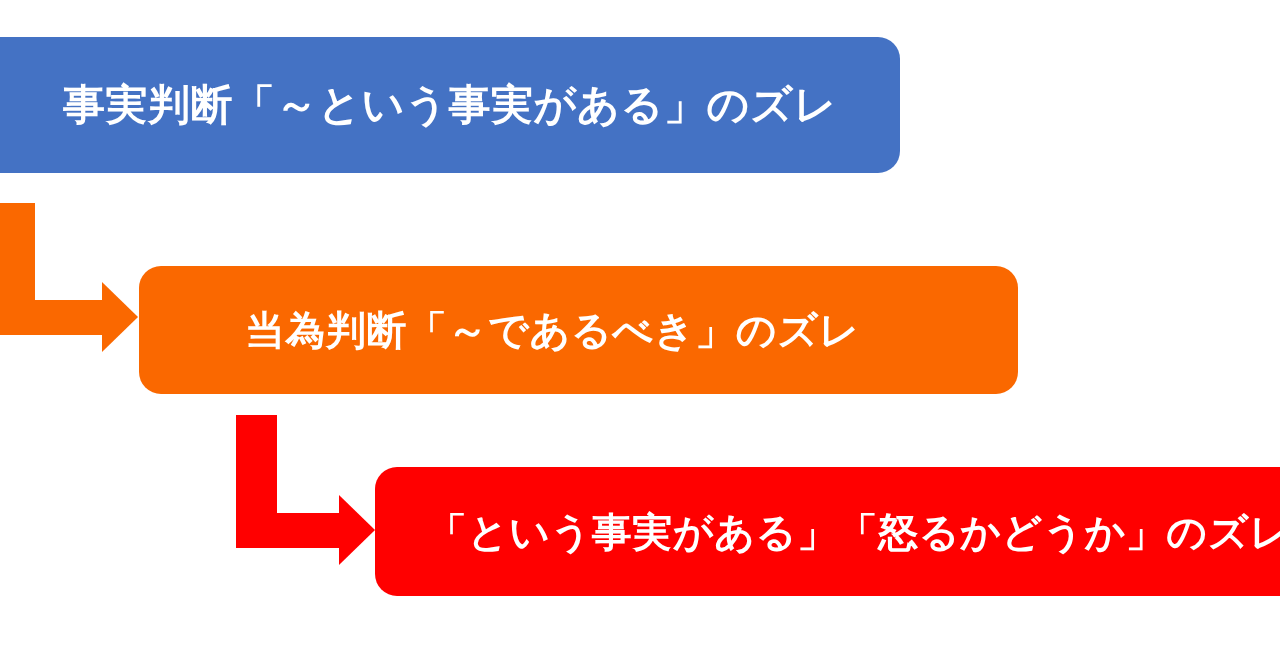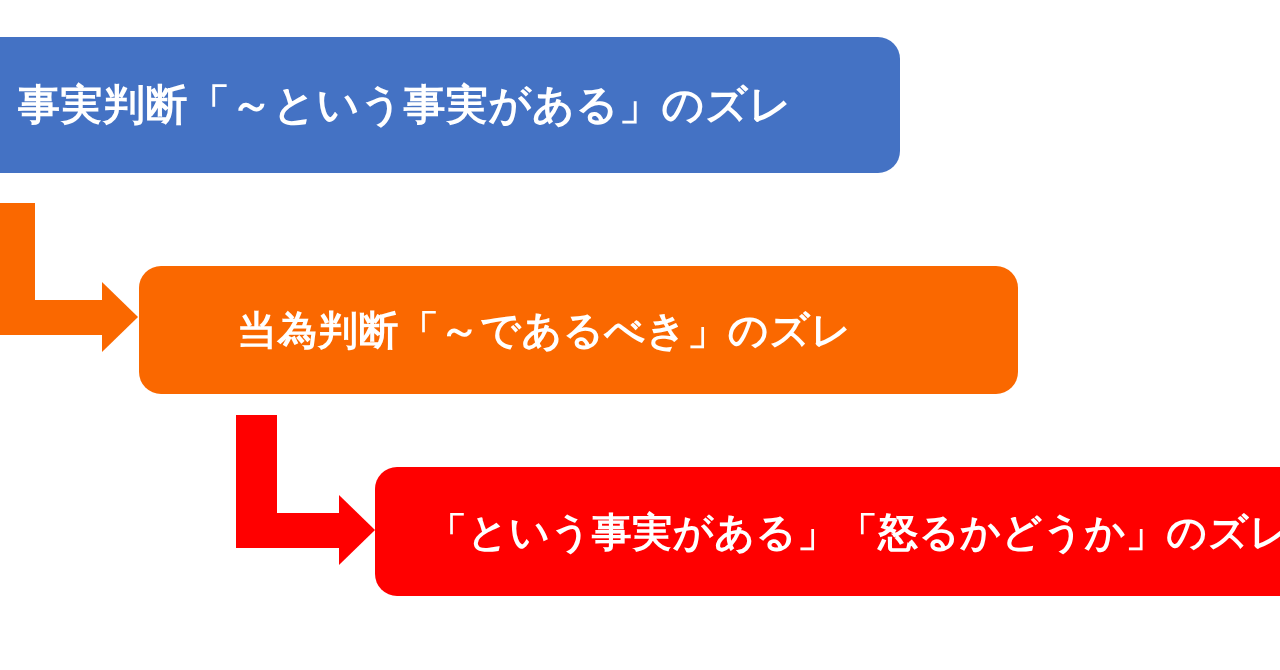--- a/index.html
+++ b/index.html
@@ -36,31 +36,31 @@
   }
 
   #box-fact {
     left: -30px;
     top: 37px;
     width: 930px;
     height: 136px;
     background: #4472c4;
     padding-left: 48px;
   }
-  #box-fact .box-label { font-size: 42px; }
+  #box-fact .box-label { font-size: 42px; margin-left: 45px; }
 
   #box-ought {
     left: 139px;
     top: 266px;
     width: 879px;
     height: 128px;
     background: #fa6800;
     padding-left: 98px;
   }
-  #box-ought .box-label { font-size: 40px; }
+  #box-ought .box-label { font-size: 40px; margin-left: 8px; }
 
   #box-forgive {
     left: 375px;
     top: 467px;
     width: 960px;
     height: 129px;
     background: #ff0000;
     padding-left: 52px;
   }
   #box-forgive .box-label { font-size: 40px; }

